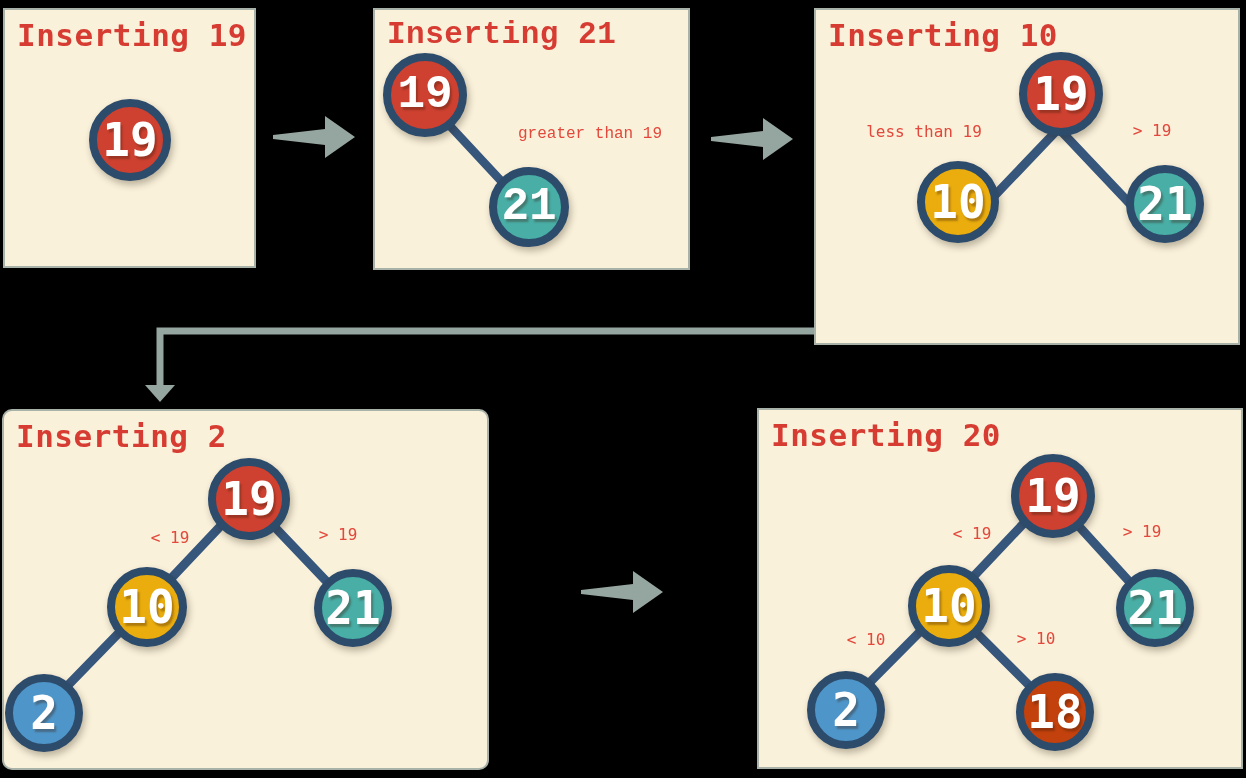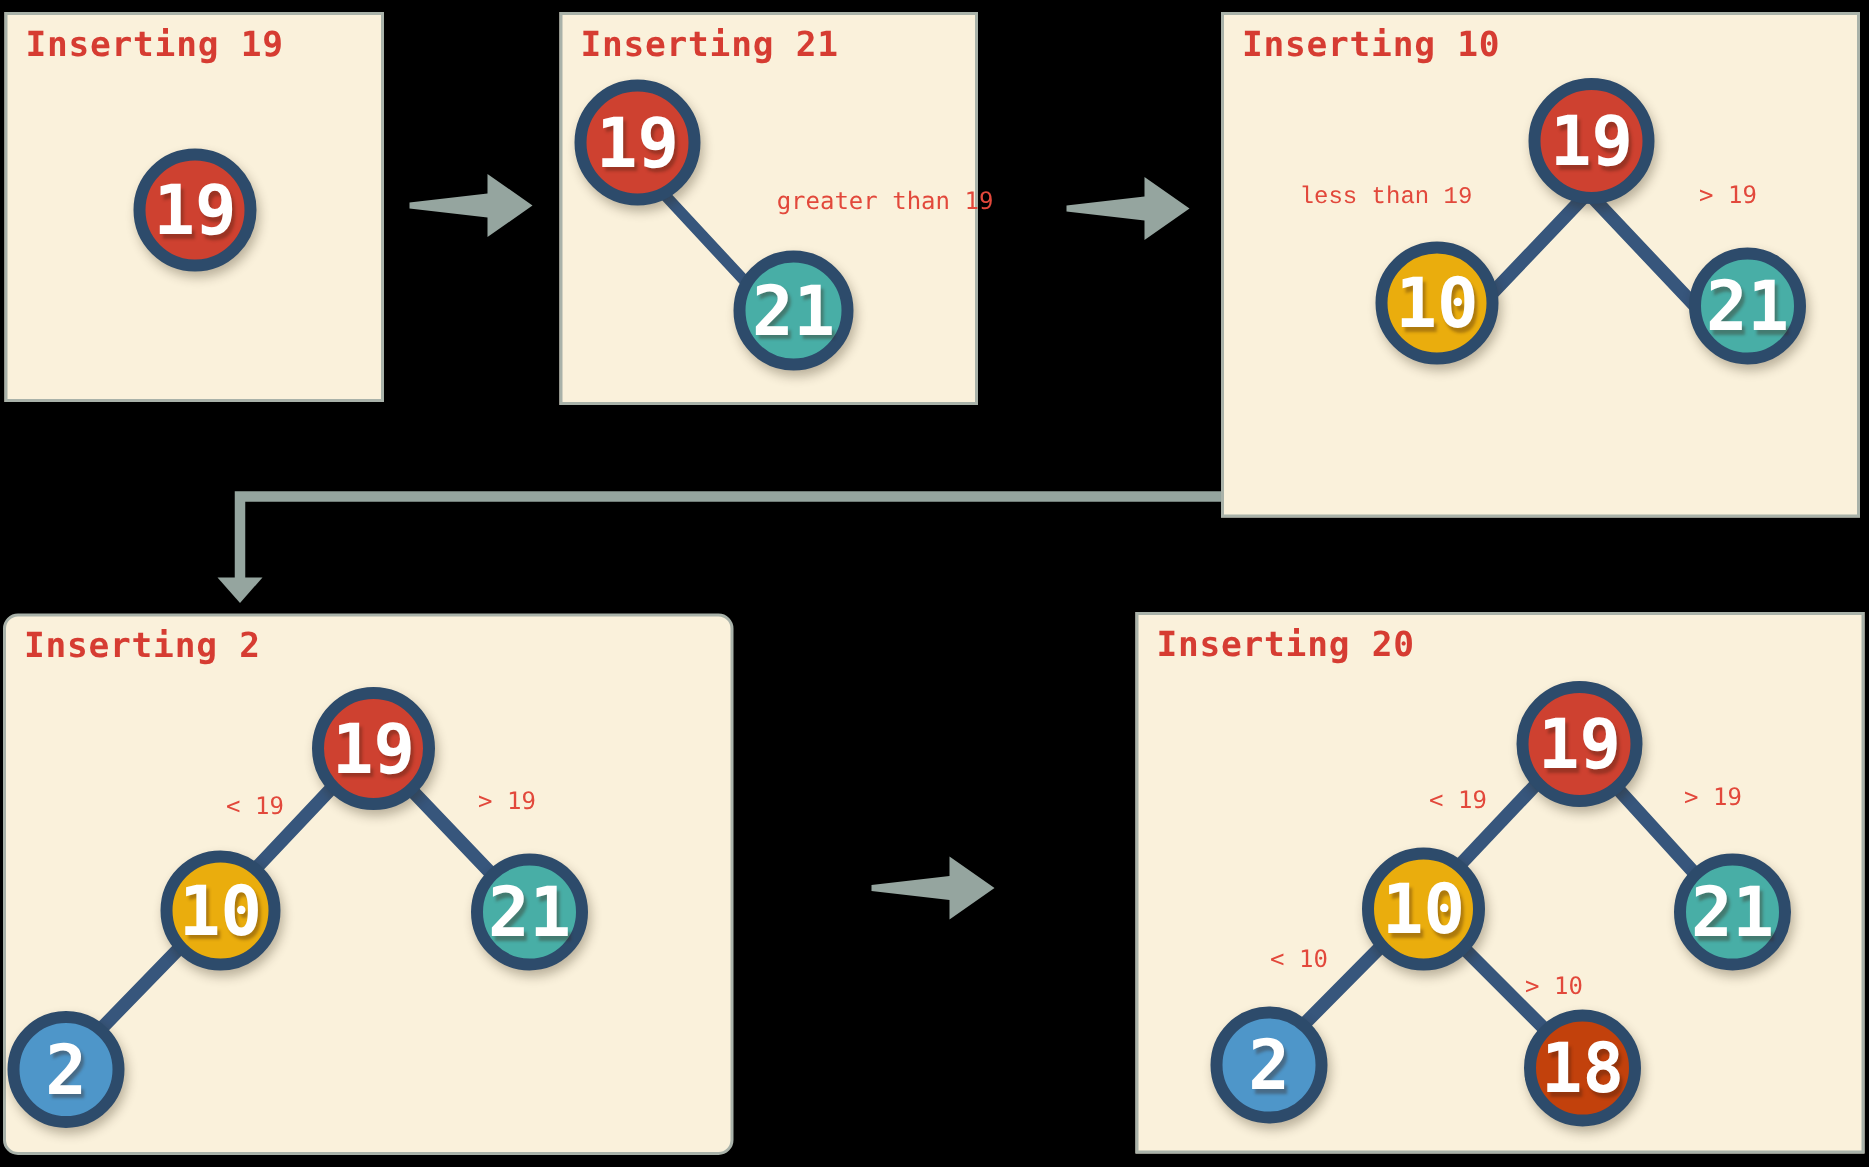--- a/index.html
+++ b/index.html
@@ -20,21 +20,21 @@
   .panel{
     position:absolute;
     background:var(--panel-bg,#FAF1DB);
     border:2px solid var(--panel-border,#A9B2A9);
     box-sizing:border-box;
   }
   .panel-title{
     position:absolute;
     left:12px;top:7px;
     font-weight:700;
-    font-size:23px;
+    font-size:31px;
     letter-spacing:0.5px;
     color:var(--title-color,#D63C32);
     white-space:nowrap;
   }
   .edge-layer{
     position:absolute;
     left:0;top:0;
     width:100%;height:100%;
   }
   .tree-node{
@@ -75,21 +75,21 @@
       <polygon points="145,385 175,385 160,402" fill="#95A59F"></polygon>
     </svg>
 
 <div class="panel" style="left: 3px; top: 8px; width: 253px; height: 260px;">
       <div class="panel-title">Inserting 19</div>
       <svg viewBox="0 0 253 260" class="edge-layer"></svg>
       <div class="tree-node" style="left: 125px; top: 130px; width: 82px; height: 82px; background: rgb(206, 65, 48);">
         <span class="node-value">19</span>
       </div>
     </div>
-    <div class="panel" style="left: 373px; top: 8px; width: 279px; height: 262px;">
+    <div class="panel" style="left: 373px; top: 8px; width: 317px; height: 262px; font-family: Liberation Mono, monospace;">
       <div class="panel-title">Inserting 21</div>
       <svg viewBox="0 0 333 262" class="edge-layer">
         <line x1="50" y1="85" x2="154" y2="197" stroke="#37567C" stroke-width="9" stroke-linecap="round"></line>
       </svg>
       <div class="tree-node" style="left: 50px; top: 85px; width: 84px; height: 84px; background: rgb(206, 65, 48);">
         <span class="node-value">19</span>
       </div>
       <div class="tree-node" style="left: 154px; top: 197px; width: 80px; height: 80px; background: rgb(72, 174, 166);">
         <span class="node-value">21</span>
       </div>
@@ -103,21 +103,21 @@
       </svg>
       <div class="tree-node" style="left: 245px; top: 84px; width: 84px; height: 84px; background: rgb(206, 65, 48);">
         <span class="node-value">19</span>
       </div>
       <div class="tree-node" style="left: 142px; top: 192px; width: 82px; height: 82px; background: rgb(234, 173, 13);">
         <span class="node-value">10</span>
       </div>
       <div class="tree-node" style="left: 349px; top: 194px; width: 78px; height: 78px; background: rgb(72, 174, 166);">
         <span class="node-value">21</span>
       </div>
-      <div class="edge-label" style="left: 108px; top: 121px; font-family: Liberation Mono, monospace;">less than 19</div>
+      <div class="edge-label" style="left: 108px; top: 121px;">less than 19</div>
       <div class="edge-label" style="left: 336px; top: 120px;">&gt; 19</div>
     </div>
     <div class="panel" style="left: 2px; top: 409px; width: 487px; height: 361px; border-radius: 10px;">
       <div class="panel-title">Inserting 2</div>
       <svg viewBox="0 0 487 361" class="edge-layer">
         <line x1="245" y1="88" x2="143" y2="196" stroke="#37567C" stroke-width="9" stroke-linecap="round"></line>
         <line x1="245" y1="88" x2="349" y2="197" stroke="#37567C" stroke-width="9" stroke-linecap="round"></line>
         <line x1="143" y1="196" x2="40" y2="302" stroke="#37567C" stroke-width="9" stroke-linecap="round"></line>
       </svg>
       <div class="tree-node" style="left: 245px; top: 88px; width: 82px; height: 82px; background: rgb(206, 65, 48);">
@@ -154,15 +154,15 @@
       </div>
       <div class="tree-node" style="left: 87px; top: 300px; width: 78px; height: 78px; background: rgb(78, 150, 201);">
         <span class="node-value">2</span>
       </div>
       <div class="tree-node" style="left: 296px; top: 302px; width: 78px; height: 78px; background: #c2410c;">
         <span class="node-value">18</span>
       </div>
       <div class="edge-label" style="left: 213px; top: 123px;">&lt; 19</div>
       <div class="edge-label" style="left: 383px; top: 121px;">&gt; 19</div>
       <div class="edge-label" style="left: 107px; top: 229px;">&lt; 10</div>
-      <div class="edge-label" style="left: 277px; top: 247px;">&gt; 10</div>
+      <div class="edge-label" style="left: 277px; top: 228px;">&gt; 10</div>
     </div>
   </div>
 
 </body></html>

